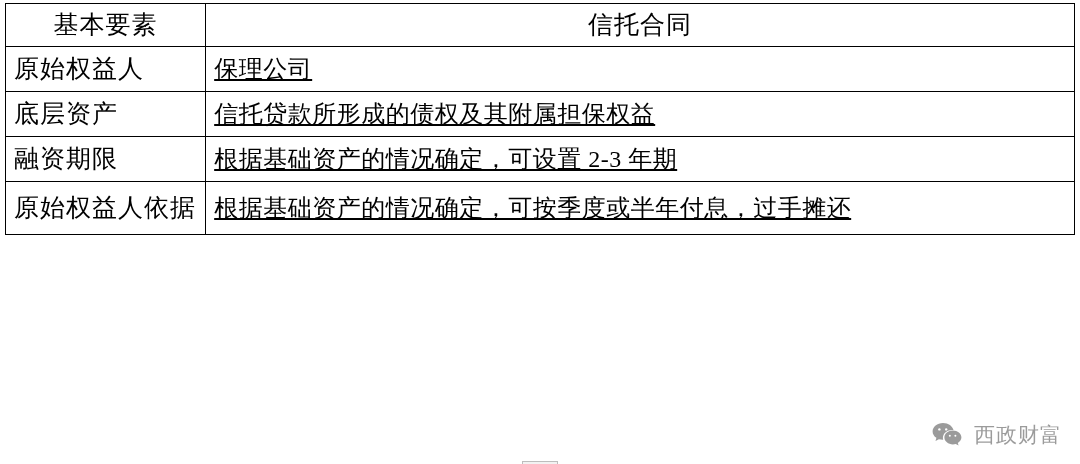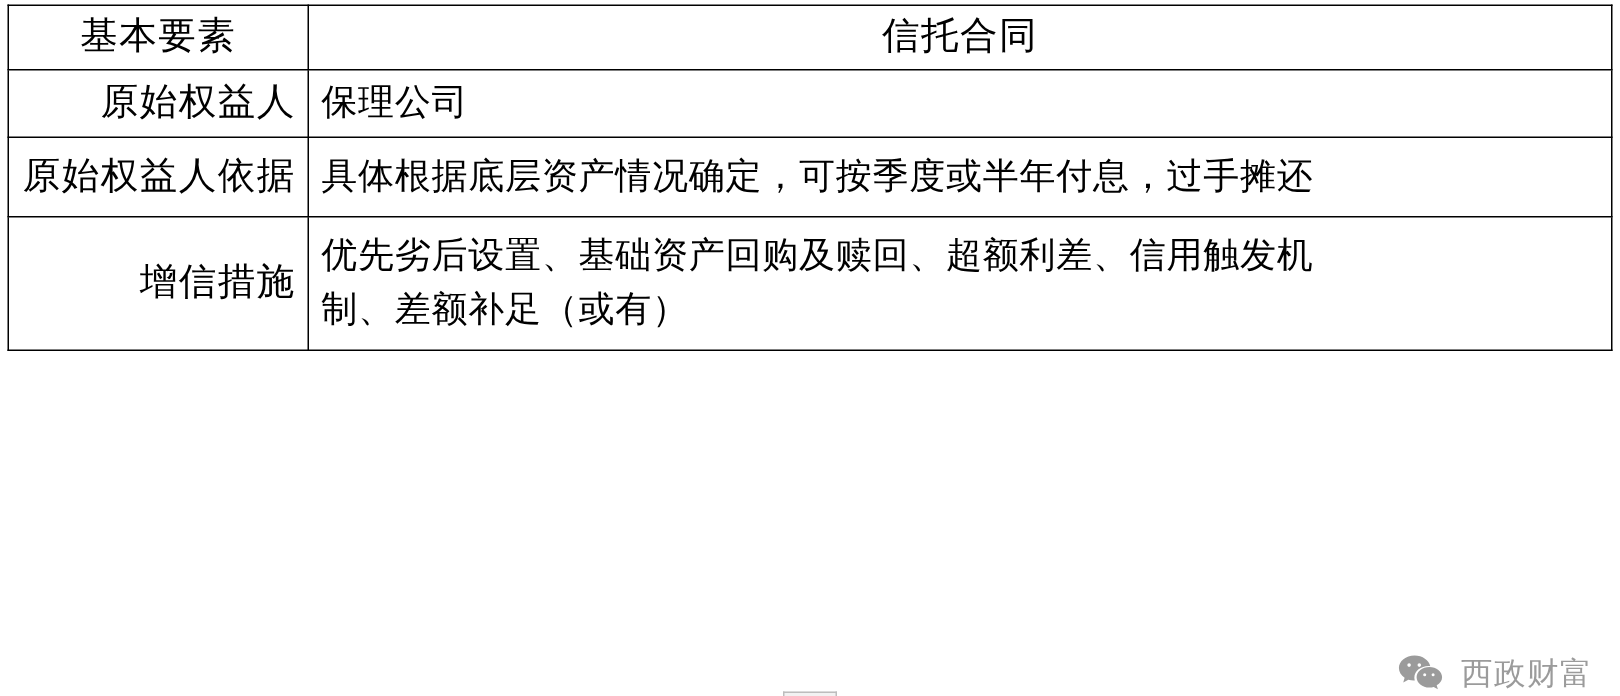--- a/index.html
+++ b/index.html
@@ -37,41 +37,42 @@
   col.c-content { width: 868px; }
 
   .hdr-cell {
     font-size: 25px;
     line-height: 1.35;
     letter-spacing: 1px;
     padding: 6px 8px;
     margin-top: 48px;
   }
   .label-cell {
-    text-align: right;
+    text-align: left;
     font-size: 25px;
     line-height: 1.35;
     letter-spacing: 1px;
   }
   .content-cell {
     text-align: left;
     font-size: 24px;
     line-height: 1.5;
     letter-spacing: 0.5px;
     padding: 6px 10px 6px 10px;
+    text-decoration: underline;
   }
   .content-cell .line { display: block; white-space: nowrap; }
 
   .row-tall .content-cell { padding-top: 8px; padding-bottom: 8px; }
 
   
   .watermark {
     position: absolute;
     right: 18px;
-    bottom: 4px;
+    bottom: 18px;
     display: flex;
     align-items: center;
     gap: 12px;
     opacity: 0.55;
     pointer-events: none;
   }
   .wechat-icon {
     width: 30px;
     height: 26px;
     position: relative;
@@ -111,31 +112,36 @@
         <th class="hdr-cell">信托合同</th>
       </tr>
     </thead>
     <tbody>
       <tr>
         <td class="label-cell">原始权益人</td>
         <td class="content-cell">
           <span class="line">保理公司</span>
         </td>
       </tr>
+      <tr>
+        <td class="label-cell">底层资产</td>
+        <td class="content-cell">
+          <span class="line">信托贷款所形成的债权及其附属担保权益</span>
+        </td>
+      </tr>
+      <tr>
+        <td class="label-cell">融资期限</td>
+        <td class="content-cell">
+          <span class="line">根据基础资产的情况确定，可设置 2-3 年期</span>
+        </td>
+      </tr>
       <tr class="row-tall">
         <td class="label-cell">原始权益人依据</td>
         <td class="content-cell">
-          <span class="line">具体根据底层资产情况确定，可按季度或半年付息，过手摊还</span>
-        </td>
-      </tr>
-      <tr class="row-tall">
-        <td class="label-cell">增信措施</td>
-        <td class="content-cell">
-          <span class="line">优先劣后设置、基础资产回购及赎回、超额利差、信用触发机</span>
-          <span class="line">制、差额补足（或有）</span>
+          <span class="line">根据基础资产的情况确定，可按季度或半年付息，过手摊还</span>
         </td>
       </tr>
     </tbody>
   </table>
 
   <div class="watermark">
     <span class="wechat-icon">
       <svg width="30" height="26" viewBox="0 0 30 26" xmlns="http://www.w3.org/2000/svg">
         <path d="M11 1C5.2 1 0.6 4.8 0.6 9.4c0 2.6 1.5 4.9 3.8 6.4L3.5 19l3.4-1.8c1.2 0.3 2.4 0.5 3.7 0.5h0.6c-0.2-0.6-0.3-1.3-0.3-2 0-4.3 4.3-7.7 9.6-7.7 0.3 0 0.7 0 1 0.1C20.7 4.3 16.4 1 11 1z" fill="#4a4a4a"></path>
         <circle cx="7.4" cy="7.4" r="1.2" fill="#ffffff"></circle>

